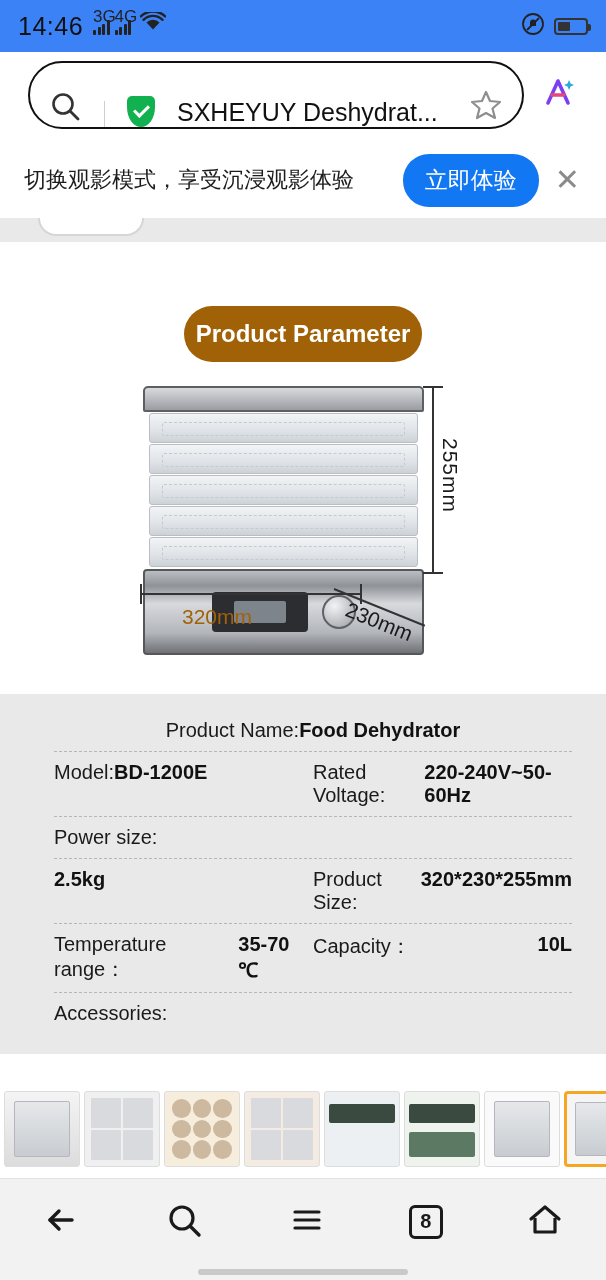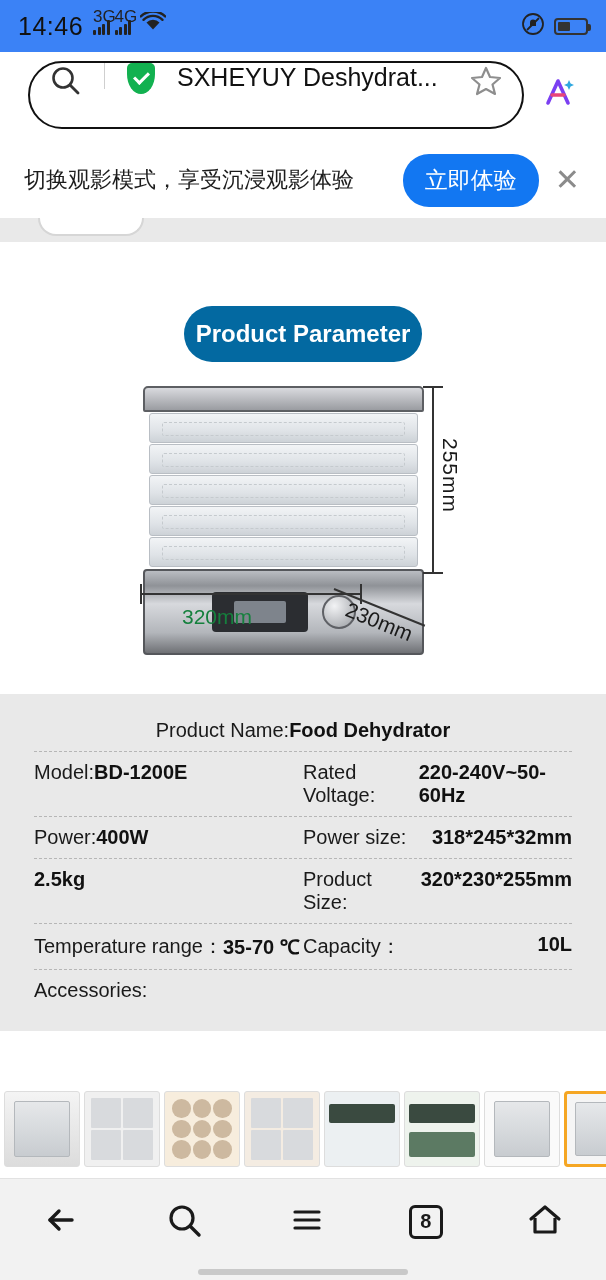--- a/index.html
+++ b/index.html
@@ -89,21 +89,21 @@
     display: flex;
     align-items: center;
     background: #fff;
   }
   .addrbar {
     flex: 1;
     height: 68px;
     border: 2px solid #111;
     border-radius: 34px;
     display: flex;
-    align-items: flex-start;
+    align-items: flex-end;
     padding: 0 18px;
     gap: 22px;
     background: #fff;
     overflow: hidden;
   }
   .addr-text {
     font-size: 25px;
     color: #111;
     white-space: nowrap;
     overflow: hidden;
@@ -186,21 +186,21 @@
   }
   .page-inner {
     position: relative;
     background: #fff;
     padding-top: 40px;
   }
   .param-title {
     margin: 24px auto 0 auto;
     width: 238px;
     height: 56px;
-    background: #0369a1;
+    background: #a16207;
     border-radius: 28px;
     color: #fff;
     font-size: 24px;
     font-weight: bold;
     display: flex;
     align-items: center;
     justify-content: center;
   }
 
   
@@ -289,21 +289,21 @@
     width: 222px; height: 2px;
   }
   .dim-b::before, .dim-b::after {
     content:""; position:absolute; top:-9px; width:2px; height:20px; background:#333;
   }
   .dim-b::before { left: 0; }
   .dim-b::after { right: 0; }
   .lbl-w {
     position: absolute;
     left: 182px; top: 227px;
-    font-size: 21px; color: #15803d;
+    font-size: 21px; color: #a16207;
   }
   .dim-d {
     left: 334px; top: 210px;
     width: 98px; height: 2px;
     transform: rotate(22deg);
     transform-origin: left center;
   }
   .lbl-d {
     position: absolute;
     left: 344px; top: 232px;
@@ -316,20 +316,21 @@
     margin-top: 16px;
     background: #e9e9e9;
     padding: 16px 34px 20px 34px;
     font-size: 20px;
     color: #1a1a1a;
   }
   .specrow {
     display: flex;
     padding: 9px 0;
     border-bottom: 1px dashed #b6b6b6;
+    margin-left: 20px;
   }
   .specrow:last-child { border-bottom: none; }
   .specrow.center { justify-content: center; }
   .cell { flex: 1 1 50%; display: flex; }
   .cell.right { justify-content: space-between; }
   .k { color: #1a1a1a; }
   .v { font-weight: bold; color: #111; }
   .v.normal { font-weight: bold; }
 
   
@@ -553,27 +554,22 @@
             <span class="k">Model:</span>
             <span class="v">BD-1200E</span>
           </span>
           <span class="cell right">
             <span class="k">Rated Voltage:</span>
             <span class="v">220-240V~50-60Hz</span>
           </span>
         </div>
 
         <div class="specrow">
-          <span class="cell">
-            <span class="k">Power:</span>
-            <span class="v">400W</span>
-          </span>
           <span class="cell right">
             <span class="k">Power size:</span>
-            <span class="v">318*245*32mm</span>
           </span>
         </div>
 
         <div class="specrow">
           <span class="cell">
             <span class="v normal">2.5kg</span>
           </span>
           <span class="cell right">
             <span class="k">Product Size:</span>
             <span class="v">320*230*255mm</span>

